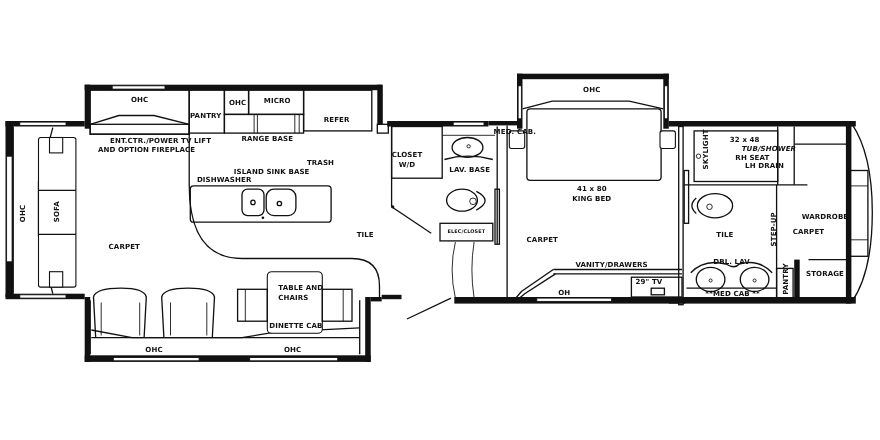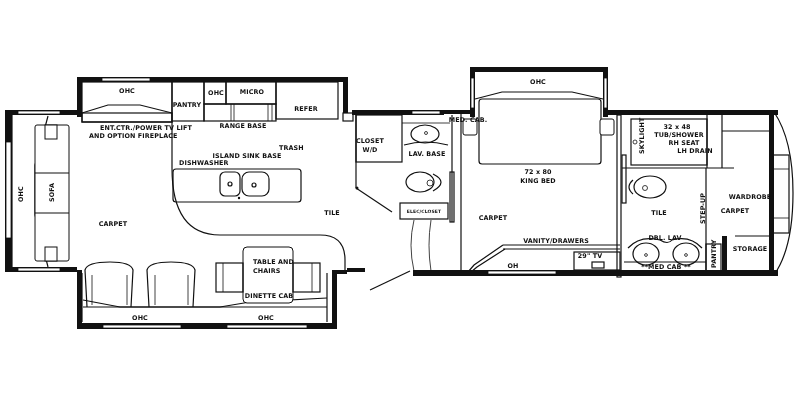--- a/index.html
+++ b/index.html
@@ -202,30 +202,30 @@
 <div class="lbl" style="left:253px;top:267px;">CHAIRS</div>
 <div class="lbl c" style="left:269px;top:292px;">DINETTE CAB</div>
 
 <div class="lbl c" style="left:370px;top:137px;">CLOSET</div>
 <div class="lbl c" style="left:370px;top:146px;">W/D</div>
 <div class="lbl c" style="left:426px;top:116px;margin-left:42px;">MED. CAB.</div>
 <div class="lbl c" style="left:427px;top:150px;">LAV. BASE</div>
 <div class="lbl c sm" style="left:424px;top:208px;">ELEC/CLOSET</div>
 
 <div class="lbl c" style="left:538px;top:78px;">OHC</div>
-<div class="lbl c" style="left:538px;top:168px;">72 x 80</div>
+<div class="lbl c" style="left:538px;top:168px;">41 x 80</div>
 <div class="lbl c" style="left:538px;top:177px;">KING BED</div>
 <div class="lbl c" style="left:493px;top:214px;">CARPET</div>
 <div class="lbl c" style="left:556px;top:237px;">VANITY/DRAWERS</div>
 <div class="lbl c" style="left:513px;top:262px;">OH</div>
 <div class="lbl c" style="left:590px;top:252px;">29" TV</div>
 
 <div class="lbl vert" style="left:638px;top:154px;transform:rotate(-90deg);">SKYLIGHT</div>
 <div class="lbl c" style="left:677px;top:123px;">32 x 48</div>
-<div class="lbl c" style="left:679px;top:131px;">TUB/SHOWER</div>
+<div class="lbl c" style="left:699px;top:131px;font-style:italic;">TUB/SHOWER</div>
 <div class="lbl c" style="left:673px;top:139px;margin-left:11px;">RH SEAT</div>
 <div class="lbl c" style="left:695px;top:147px;">LH DRAIN</div>
 <div class="lbl c" style="left:659px;top:209px;">TILE</div>
 <div class="lbl vert" style="left:699px;top:224px;transform:rotate(-90deg);">STEP-UP</div>
 <div class="lbl c" style="left:665px;top:234px;">DBL. LAV</div>
 <div class="lbl c" style="left:666px;top:263px;">**MED CAB **</div>
 <div class="lbl vert" style="left:710px;top:268px;transform:rotate(-90deg);">PANTRY</div>
 
 <div class="lbl c" style="left:750px;top:193px;">WARDROBE</div>
 <div class="lbl c" style="left:735px;top:207px;">CARPET</div>

